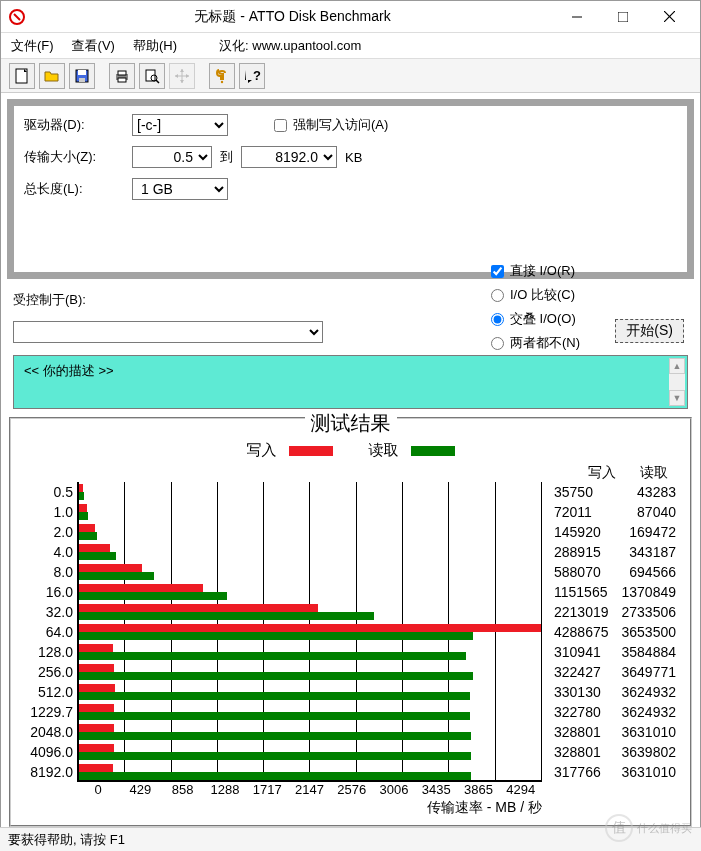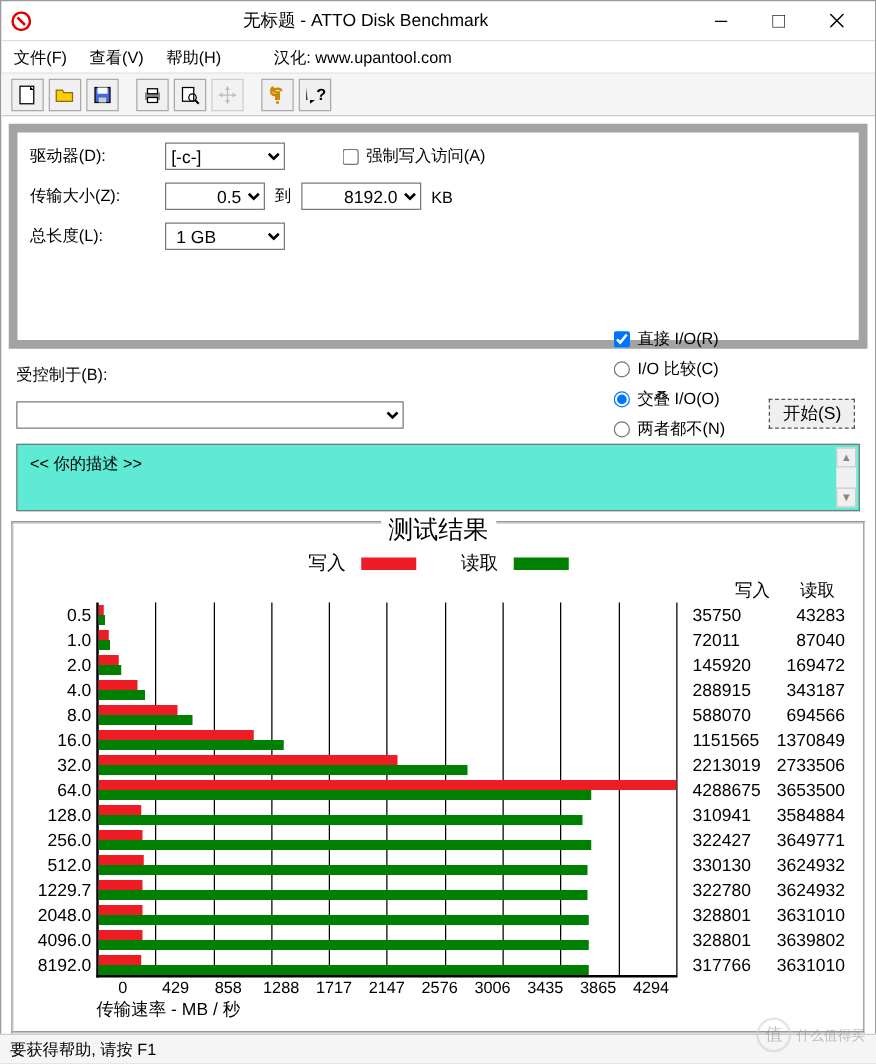--- a/index.html
+++ b/index.html
@@ -47,21 +47,21 @@
 .plot .grid div { border-right: 1px solid #000; flex: 1; }
 .bars { position: absolute; inset: 0; }
 .barpair { height: 20px; position: relative; }
 .bar { position: absolute; height: 8px; left: 0; }
 .bar.w { background: #ee1c25; top: 2px; }
 .bar.r { background: #008000; top: 10px; }
 .nums { width: 140px; font-size: 14px; line-height: 20px; }
 .nums .nr { display: flex; justify-content: space-between; padding: 0 6px 0 12px; }
 .xaxis { display: flex; margin-left: 58px; font-size: 13px; justify-content: space-between; padding-right: 140px; }
 .xaxis span { flex: 1; text-align: center; }
-.xlabel { text-align: left; margin-left: 58px; padding-right: 140px; font-size: 14px; margin-top: 2px; }
+.xlabel { text-align: right; margin-left: 58px; padding-right: 140px; font-size: 14px; margin-top: 2px; }
 .statusbar { position: absolute; bottom: 0; left: 0; right: 0; height: 24px; border-top: 1px solid #ccc; padding: 3px 8px; background: #f5f5f5; font-size: 13px; }
 .watermark { position: absolute; right: 6px; bottom: 6px; width: 90px; height: 34px; display: flex; align-items: center; gap: 4px; opacity: 0.5; font-size: 11px; color: #888; }
 .watermark .circ { width: 28px; height: 28px; border-radius: 50%; border: 2px solid #ccc; display: flex; align-items: center; justify-content: center; font-size: 14px; }
 </style>
 </head>
 <body>
 
 <div class="titlebar">
   <span class="icon">
     <svg width="16" height="16">

